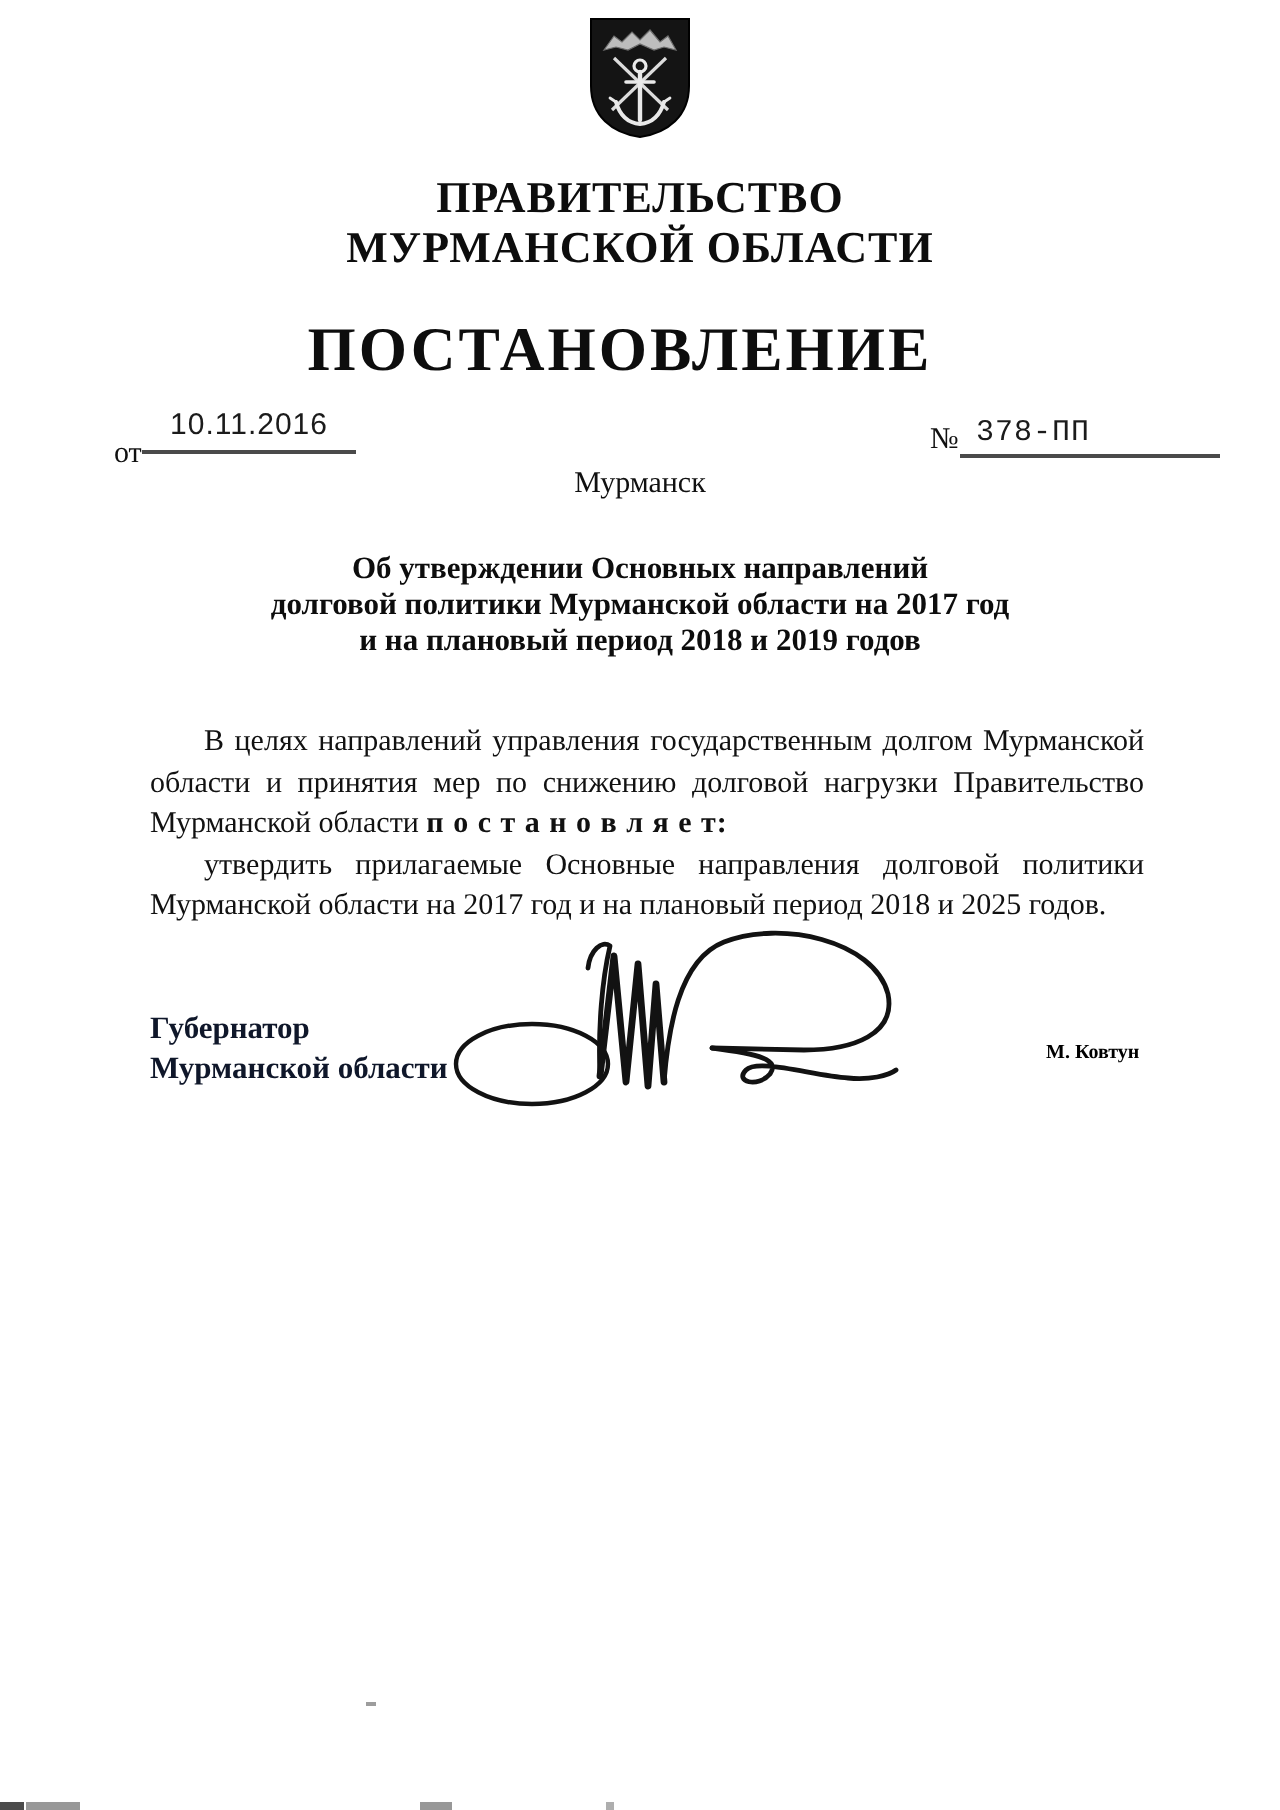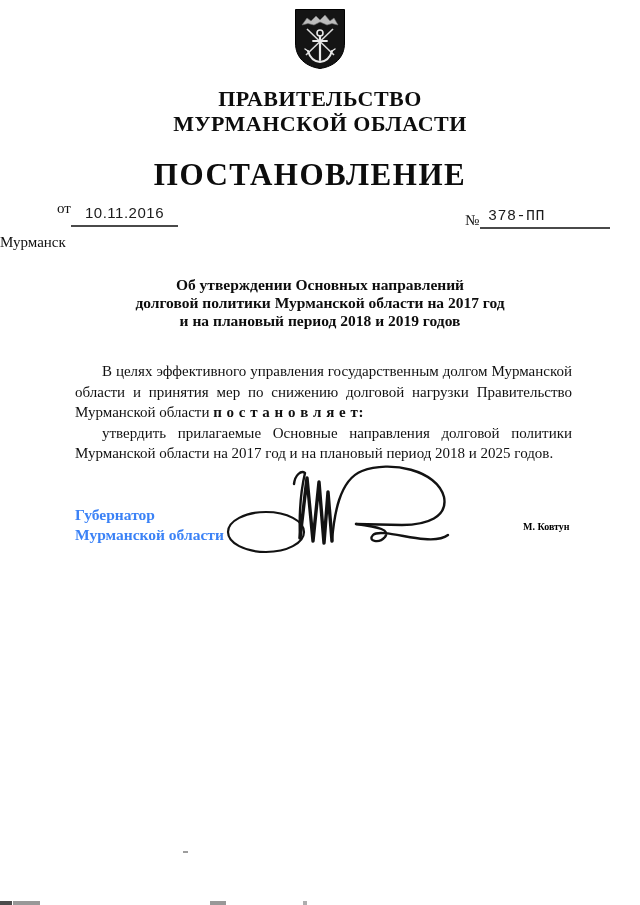--- a/index.html
+++ b/index.html
@@ -13,45 +13,45 @@
   
   .emblem{left:294px;top:8px;width:52px;height:62px;}
   
   .org-line{left:0;width:640px;text-align:center;font-weight:bold;
     font-size:22px;letter-spacing:0.5px;color:#0d0d0d;}
   .org-line1{top:86px;}
   .org-line2{top:111px;}
   .doc-type{left:0;top:157px;width:620px;text-align:center;font-weight:bold;
     font-size:31px;letter-spacing:1.5px;color:#0d0d0d;}
   
-  .date-prefix{left:57px;top:200px;font-size:15px;}
+  .date-prefix{left:57px;top:219px;font-size:15px;}
   .date-slot{left:71px;top:204px;width:107px;height:21px;
     border-bottom:2px solid #4a4a4a;text-align:center;
     font-family:Liberation Sans, sans-serif;
     font-size:15px;letter-spacing:0.5px;color:#1b1b1b;}
   .num-prefix{left:465px;top:212px;font-size:15px;}
   .num-slot{left:480px;top:208px;width:130px;height:21px;
     border-bottom:2px solid #4a4a4a;text-align:left;padding-left:8px;
     box-sizing:border-box;
     font-family:"Liberation Mono","DejaVu Sans Mono",monospace;
     font-size:15px;letter-spacing:0.5px;color:#1b1b1b;}
-  .city{left:0;top:234px;width:640px;text-align:left;font-size:15px;}
+  .city{left:0;top:234px;width:640px;text-align:center;font-size:15px;}
   
   .title-block{left:0;top:276px;width:640px;text-align:center;
     font-weight:bold;font-size:15.5px;line-height:18px;color:#0d0d0d;}
   
   .body-block{left:75px;top:361px;width:497px;font-size:15px;
     line-height:20.5px;color:#111;}
   .line{width:100%;}
   .line.justify{text-align:justify;text-align-last:justify;}
   .line.indent{text-indent:27px;}
   .line b{letter-spacing:0.5px;}
   
   .sig-position{left:75px;top:505px;width:220px;font-weight:bold;
-    font-size:15.5px;line-height:20px;color:#3b82f6;}
+    font-size:15.5px;line-height:20px;color:#0f172a;}
   .sig-name{left:523px;top:521px;font-weight:bold;font-size:10px;color:#000000;}
   .sig-svg{left:214px;top:458px;width:245px;height:105px;}
   
   .artifact-dash{left:183px;top:851px;width:5px;height:2px;background:#9d9d9d;}
   .bbar{top:901px;height:4px;}
   .bbar1{left:0;width:12px;background:#4b4b4b;}
   .bbar2{left:13px;width:27px;background:#989898;}
   .bbar3{left:210px;width:16px;background:#989898;}
   .bbar4{left:303px;width:4px;background:#aeaeae;}
 </style>
@@ -89,21 +89,21 @@
 
 <div class="abs city">Мурманск</div>
 
 <div class="abs title-block">
   <div>Об утверждении Основных направлений</div>
   <div>долговой политики Мурманской области на 2017 год</div>
   <div>и на плановый период 2018 и 2019 годов</div>
 </div>
 
 <div class="abs body-block">
-  <div class="line indent justify">В целях эффективного управления государственным долгом Мурманской</div>
+  <div class="line indent justify">В целях направлений управления государственным долгом Мурманской</div>
   <div class="line justify">области и принятия мер по снижению долговой нагрузки Правительство</div>
   <div class="line"><span>Мурманской области</span> <b>п о с т а н о в л я е т:</b></div>
   <div class="line indent justify">утвердить прилагаемые Основные направления долговой политики</div>
   <div class="line">Мурманской области на 2017 год и на плановый период 2018 и 2025 годов.</div>
 </div>
 
 <div class="abs sig-position">
   <div>Губернатор</div>
   <div>Мурманской области</div>
 </div>

